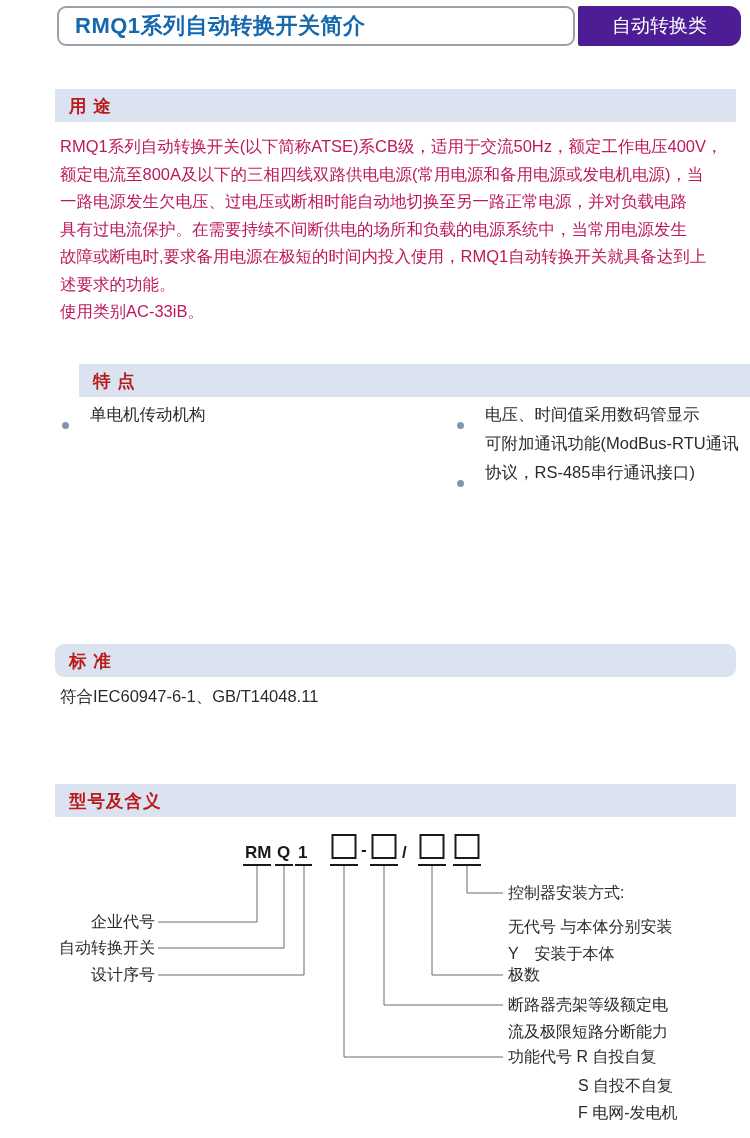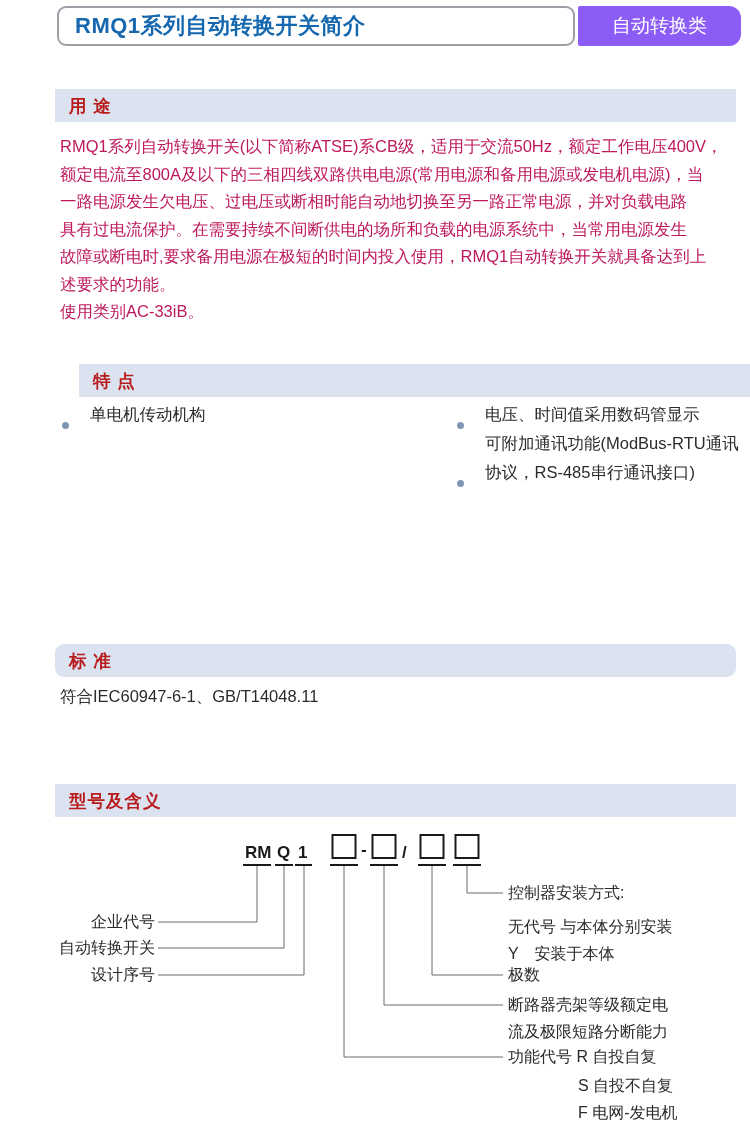--- a/index.html
+++ b/index.html
@@ -8,21 +8,21 @@
     font-family:"Liberation Sans","DejaVu Sans",sans-serif;
     color:#2b2b2b;overflow:hidden;
   }
   .header{position:absolute;left:57px;top:6px;width:684px;height:40px;display:flex;align-items:stretch;}
   .title-box{
     flex:1;background:#ffffff;border:2px solid #9aa0a6;border-radius:9px;
     display:flex;align-items:center;padding-left:16px;box-sizing:border-box;
   }
   .title-box .title{color:#1567ae;font-size:22px;font-weight:bold;letter-spacing:0.5px;}
   .badge{
-    width:163px;margin-left:3px;background:#8b5cf6;color:#ffffff;border-radius:2px 12px 12px 2px;
+    width:163px;margin-left:3px;background:#4c1d95;color:#ffffff;border-radius:2px 12px 12px 2px;
     display:flex;align-items:center;justify-content:center;font-size:19px;box-sizing:border-box;
   }
   .section-bar{
     position:absolute;left:55px;width:681px;height:33px;background:#dbe3f0;
     display:flex;align-items:center;padding-left:14px;box-sizing:border-box;
     font-size:17.5px;font-weight:bold;color:#b91c1c;letter-spacing:1px;
   }
   #bar-usage{top:89px;}
   #bar-features{top:364px;margin-left:24px;}
   #bar-standard{top:644px;border-radius:9px;}

